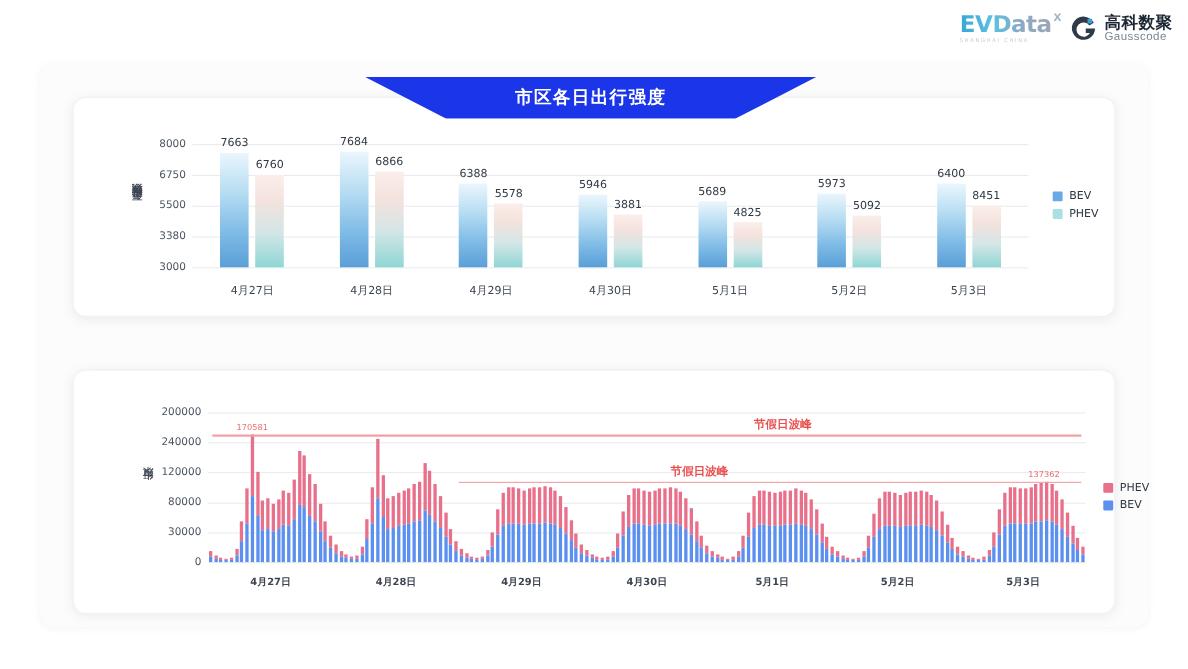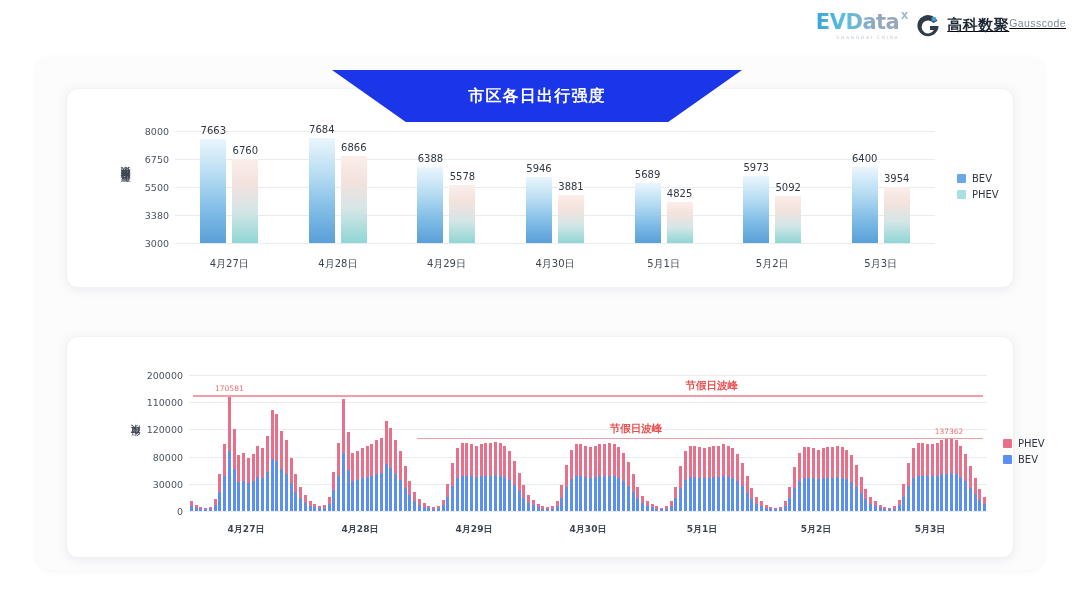--- a/index.html
+++ b/index.html
@@ -10,39 +10,39 @@
     font-family: "Liberation Sans", "DejaVu Sans", sans-serif;
     overflow: hidden;
   }
   .page { position: relative; width: 1080px; height: 608px; background: #ffffff; }
 
   
   .header-logos {
     position: absolute; top: 12px; right: 14px;
     display: flex; align-items: center; gap: 16px;
   }
-  .logo-evdata { position: relative; display: flex; flex-direction: column; align-items: flex-end; }
+  .logo-evdata { position: relative; display: flex; flex-direction: column; align-items: flex-start; }
   .logo-evdata .word {
     font-family: "DejaVu Sans", sans-serif;
     font-size: 21px; font-weight: 700; letter-spacing: -0.5px;
     line-height: 1;
     background: linear-gradient(90deg,#3aa6d8 0%, #5bc0de 35%, #8fa8c4 70%, #9aa7b5 100%);
     -webkit-background-clip: text; background-clip: text; color: transparent;
   }
   .logo-evdata .xmark {
     position: absolute; top: -5px; right: -9px;
     font-size: 13px; font-weight: 700; color: #9fb4c8;
   }
   .logo-evdata .sub {
     font-size: 4.6px; letter-spacing: 1.6px; color: #c3ccd4; margin-top: 2px;
     font-family: "DejaVu Sans", sans-serif;
   }
   .logo-gauss { display: flex; align-items: center; gap: 6px; }
   .gauss-mark { width: 26px; height: 26px; flex: 0 0 26px; }
-  .gauss-text { display: flex; line-height: 1.05; text-decoration: underline; }
+  .gauss-text { display: flex; flex-direction: column; line-height: 1.05; }
   .gauss-cn {
     font-size: 15px; font-weight: 700; color: #1d2733; letter-spacing: 0.5px;
     font-family: "DejaVu Sans", "Liberation Sans", sans-serif;
   }
   .gauss-en { font-size: 10.5px; color: #7b8794; letter-spacing: 0.4px; }
 
   
   .card {
     position: absolute;
     background: #ffffff;
@@ -55,21 +55,21 @@
 
   
   .soft-panel {
     position: absolute; left: 36px; top: 58px; width: 1008px; height: 512px;
     background: #fcfcfd; border-radius: 14px;
     box-shadow: 0 1px 6px rgba(150,158,170,0.10);
   }
 
   
   .banner {
-    position: absolute; height: 52px; width: 410px;
+    position: absolute; height: 38px; width: 410px;
     background: #1a36e8;
     -webkit-clip-path: polygon(0 0, 100% 0, 82% 100%, 18% 100%);
     clip-path: polygon(0 0, 100% 0, 82% 100%, 18% 100%);
     display: flex; align-items: center; justify-content: center;
     z-index: 4;
   }
   #banner-top    { left: 332px; top: 70px; }
   #banner-bottom { left: 332px; top: 319px; }
   .banner-text {
     color: #ffffff; font-size: 16px; font-weight: 700; letter-spacing: 1.2px;
@@ -203,21 +203,21 @@
         <div class="barval" style="left: 612.571px; top: 99.12px;">4825</div>
         <div class="xtick" style="left: 596.571px; top: 168px;">5月1日</div>
         <div class="bar1 bev" style="left: 676.143px; width: 26px; top: 87.4048px; height: 66.5952px; bottom: auto;"></div>
         <div class="barval" style="left: 689.143px; top: 73.4048px;">5973</div>
         <div class="bar1 phev" style="left: 708.143px; width: 26px; top: 107.139px; height: 46.8608px; bottom: auto;"></div>
         <div class="barval" style="left: 721.143px; top: 93.1392px;">5092</div>
         <div class="xtick" style="left: 705.143px; top: 168px;">5月2日</div>
         <div class="bar1 bev" style="left: 784.714px; width: 26px; top: 77.84px; height: 76.16px; bottom: auto;"></div>
         <div class="barval" style="left: 797.714px; top: 63.84px;">6400</div>
         <div class="bar1 phev" style="left: 816.714px; width: 26px; top: 97.8208px; height: 56.1792px; bottom: auto;"></div>
-        <div class="barval" style="left: 829.714px; top: 83.8208px;">3954</div>
+        <div class="barval" style="left: 829.714px; top: 83.8208px;">8451</div>
         <div class="xtick" style="left: 813.714px; top: 168px;">5月3日</div>
         <div class="legend" style="left: 890px; top: 84px;">
           <div class="legend-item">
             <span class="legend-swatch" style="background: rgb(106, 168, 232);"></span>
             <span class="legend-text">BEV</span>
           </div>
           <div class="legend-item">
             <span class="legend-swatch" style="background: rgb(169, 224, 226);"></span>
             <span class="legend-text">PHEV</span>
           </div>
@@ -231,21 +231,21 @@
         <div class="axis-label-y" style="left: 62px; top: 78px; height: 56px; display: flex; align-items: center; justify-content: center;">出行车次</div>
         <div class="gridline" style="left: 122px; width: 798px; top: 174px;"></div>
         <div class="ytick" style="left: 66px; width: 50px; top: 174px;">0</div>
         <div class="gridline" style="left: 122px; width: 798px; top: 146.8px;"></div>
         <div class="ytick" style="left: 66px; width: 50px; top: 146.8px;">30000</div>
         <div class="gridline" style="left: 122px; width: 798px; top: 119.6px;"></div>
         <div class="ytick" style="left: 66px; width: 50px; top: 119.6px;">80000</div>
         <div class="gridline" style="left: 122px; width: 798px; top: 92.4px;"></div>
         <div class="ytick" style="left: 66px; width: 50px; top: 92.4px;">120000</div>
         <div class="gridline" style="left: 122px; width: 798px; top: 65.2px;"></div>
-        <div class="ytick" style="left: 66px; width: 50px; top: 65.2px;">110000</div>
+        <div class="ytick" style="left: 66px; width: 50px; top: 65.2px;">240000</div>
         <div class="gridline" style="left: 122px; width: 798px; top: 38px;"></div>
         <div class="ytick" style="left: 66px; width: 50px; top: 38px;">200000</div>
         <div class="stack-col" style="left: 122.903px; width: 2.945px; top: 164.48px; height: 9.52px; bottom: auto;">
           <div class="seg-phev" style="top: 0px; height: 4.5696px;"></div>
           <div class="seg-bev" style="height: 4.9504px;"></div>
         </div>
         <div class="stack-col" style="left: 127.653px; width: 2.945px; top: 167.88px; height: 6.12px; bottom: auto;">
           <div class="seg-phev" style="top: 0px; height: 2.9376px;"></div>
           <div class="seg-bev" style="height: 3.1824px;"></div>
         </div>

